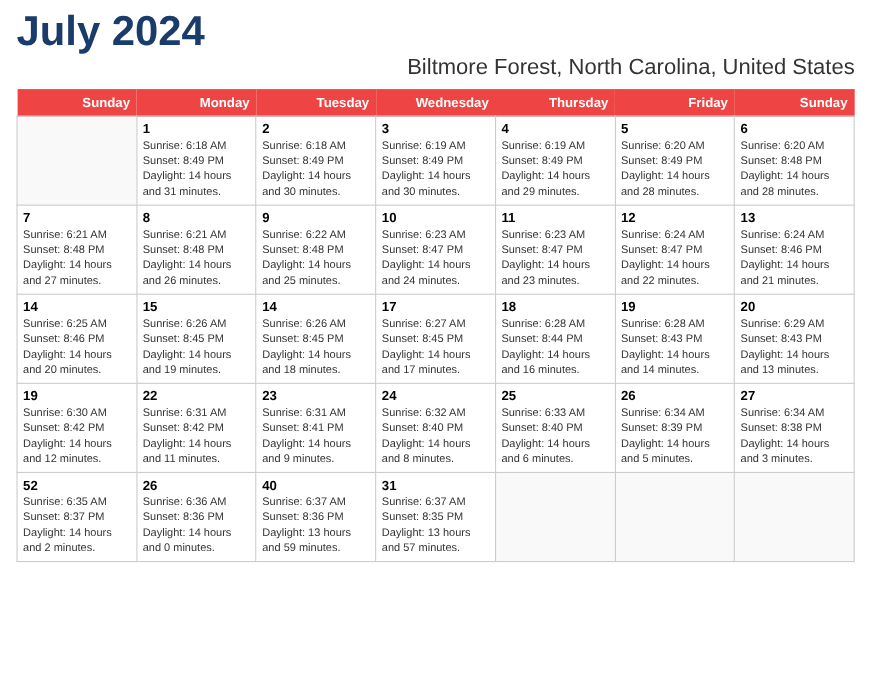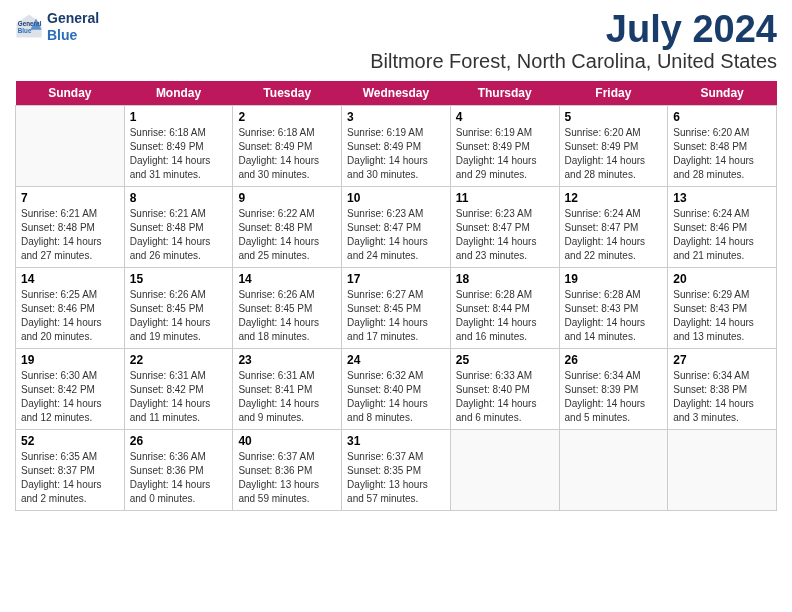--- a/index.html
+++ b/index.html
@@ -37,23 +37,23 @@
       font-size: 20px;
       color: #333;
       margin-bottom: 8px;
     }
     table {
       width: 100%;
       border-collapse: collapse;
       font-size: 10.5px;
     }
     thead th {
-      background-color: #be185d;
+      background-color: #ef4444;
       color: #fff;
-      text-align: center;
+      text-align: right;
       padding: 5px 6px;
       font-size: 12px;
       font-weight: bold;
     }
     tbody td {
       border: 1px solid #ccc;
       vertical-align: top;
       padding: 4px 5px;
       width: 14.28%;
       min-height: 80px;
@@ -74,34 +74,20 @@
       
     }
     .empty-cell {
       background: #f9f9f9;
     }
   </style>
 </head>
 <body>
 
 <div class="header-top">
-  <div class="logo">
-    <svg class="logo-icon" viewBox="0 0 40 40" width="40" height="40">
-
-      <polygon points="20,2 38,15 38,35 2,35 2,15" fill="#1a3c6b" opacity="0.15"></polygon>
-      <text x="4" y="18" font-size="9" font-weight="bold" fill="#1a3c6b">General</text>
-      <text x="4" y="29" font-size="9" font-weight="bold" fill="#2a6ebb">Blue</text>
-
-      <polygon points="30,8 38,24 22,24" fill="#2a6ebb" opacity="0.7"></polygon>
-    </svg>
-    <div style="display:flex;flex-direction:column;line-height:1.2">
-      <span style="font-size:14px;font-weight:bold;color:#1a3c6b;">General</span>
-      <span style="font-size:14px;font-weight:bold;color:#2a6ebb;">Blue</span>
-    </div>
-  </div>
   <div style="text-align:right;">
     <div class="month-title">July 2024</div>
   </div>
 </div>
 <div class="location-title">Biltmore Forest, North Carolina, United States</div>
 
 <table>
   <thead>
     <tr>
     <th>Sunday</th>

